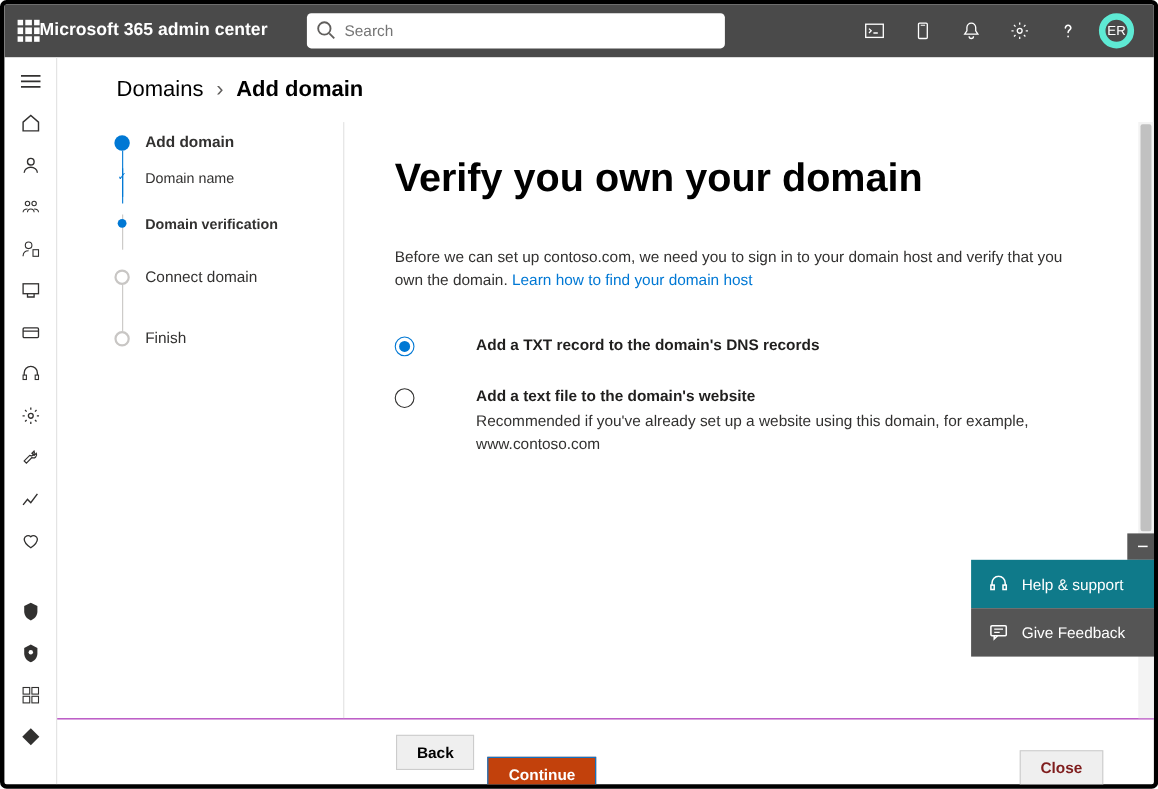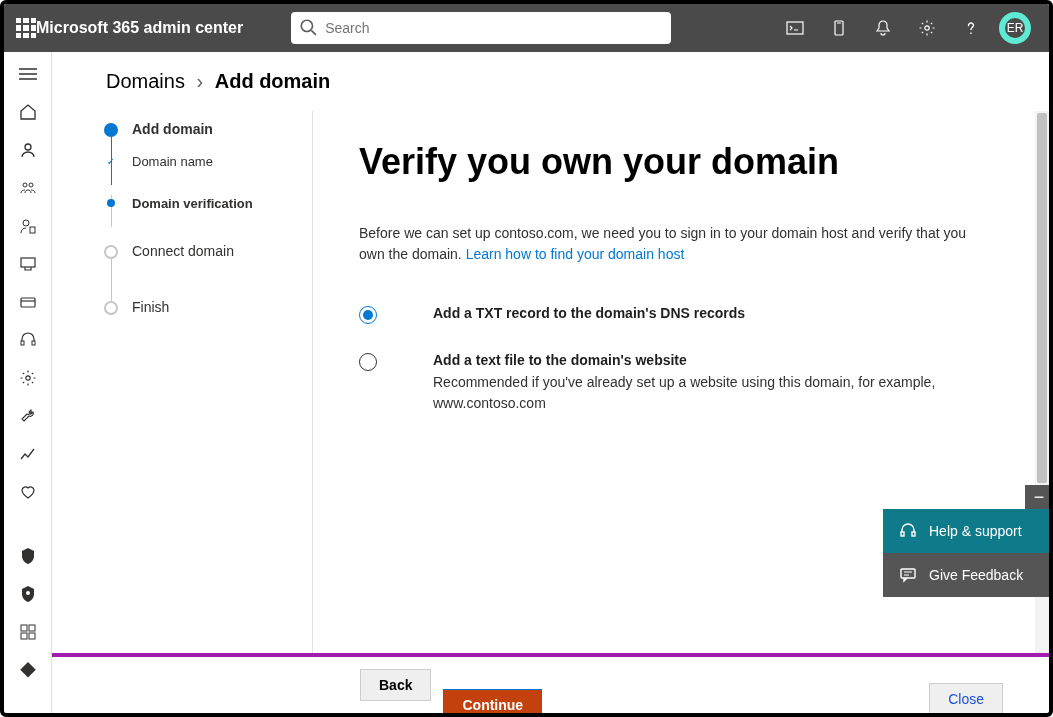--- a/index.html
+++ b/index.html
@@ -6,21 +6,21 @@
   html, body { width: 1053px; height: 717px; overflow: hidden; background: #fff; }
   body { border: 4px solid #000; border-radius: 6px; }
 
   .topbar {
     height: 48px; background: #4a4a4a; color: #fff; display: flex; align-items: center;
     padding: 0 12px; 
   }
   .waffle { width: 20px; height: 20px; display: grid; grid-template-columns: repeat(3,1fr); gap: 2px; cursor: pointer; }
   .waffle span { background: #fff; }
   .app-title { font-size: 16px; font-weight: 600; }
-  .search-wrap { flex: 0 0 380px; margin-left: 48px; position: relative; }
+  .search-wrap { flex: 0 0 380px; margin-left: 36px; position: relative; }
   .search-input { width: 100%; height: 32px; border-radius: 4px; border: none; padding: 0 10px 0 34px; font-size: 14px; background: #fff; }
   .search-icon-pos { position: absolute; left: 8px; top: 6px; }
   .tb-spacer { flex: 1; }
   .tb-icon { width: 44px; height: 44px; display: flex; align-items: center; justify-content: center; cursor: pointer; }
   .avatar-circle { width: 32px; height: 32px; border: 6px solid #5eead4; border-radius: 50%; display: flex; align-items: center; justify-content: center; font-size: 12px; }
 
   .mainrow { display: flex; height: calc(100% - 48px); }
   .leftnav { width: 48px; border-right: 1px solid #e1e1e1; display: flex; flex-direction: column; align-items: center; padding-top: 12px; gap: 18px; overflow: hidden; }
   .leftnav .nav-ic { width: 20px; height: 20px; display: flex; align-items: center; justify-content: center; color: #323130; cursor: pointer; }
 
@@ -50,25 +50,25 @@
   .main-desc a, .opt-desc a { color: #0078d4; text-decoration: none; }
 
   .option { display: flex; gap: 12px; margin-bottom: 28px; max-width: 620px; }
   .radio { width: 18px; height: 18px; border: 1px solid #323130; border-radius: 50%; flex: 0 0 18px; display:flex; align-items:center; justify-content:center; margin-top: 1px; cursor: pointer; }
   .radio.checked { border-color: #0078d4; }
   .radio.checked::after { content:''; width: 10px; height: 10px; border-radius:50%; background:#0078d4; }
   .opt-body { flex:1;margin-left:44px; }
   .opt-title { font-size: 14px; font-weight: 700; color:#201f1e; }
   .opt-desc { font-size: 14px; color:#323130; line-height:1.5; margin-top:4px; }
 
-  .footer { height: 60px; border-top: 4px solid #a21caf; display:flex; align-items:center; padding: 0 46px; gap: 12px; }
+  .footer { height: 60px; border-top: 1px solid #a21caf; display:flex; align-items:center; padding: 0 46px; gap: 12px; }
   .btn { height: 32px; padding: 0 18px; font-size: 14px; border: 1px solid #8a8886; background:#fff; cursor:pointer; }
   .btn.primary { background:#c2410c; color:#fff; border-color:#0078d4; font-weight:600;margin-top:40px; }
   .footer-spacer { flex:1; }
-  .btn.close { background: #efefef; border-color: #ccc; color:#1d4ed8; font-weight:400;margin-top:28px; }
+  .btn.close { background: #efefef; border-color: #ccc; color:#7f1d1d; font-weight:700;margin-top:28px; }
   .btn.back { background:#efefef; border-color:#ccc; font-weight:600; }
 
   .side-panel { position: absolute; right: -4px; bottom: 56px; width: 170px; }
   .sp-min { height: 24px; width: 28px; margin-left:auto; background:#555; color:#fff; display:flex; align-items:center; justify-content:center; font-size:18px; cursor:pointer; }
   .sp-item { height: 44px; display:flex; align-items:center; gap:12px; padding:0 16px; color:#fff; cursor:pointer; }
   .sp-help { background:#0f7a8a; }
   .sp-feedback { background:#555; }
   .sp-ic { width:18px; height:18px; display:flex; align-items:center; justify-content:center; }
   .sp-text { font-size:14px; }
 

